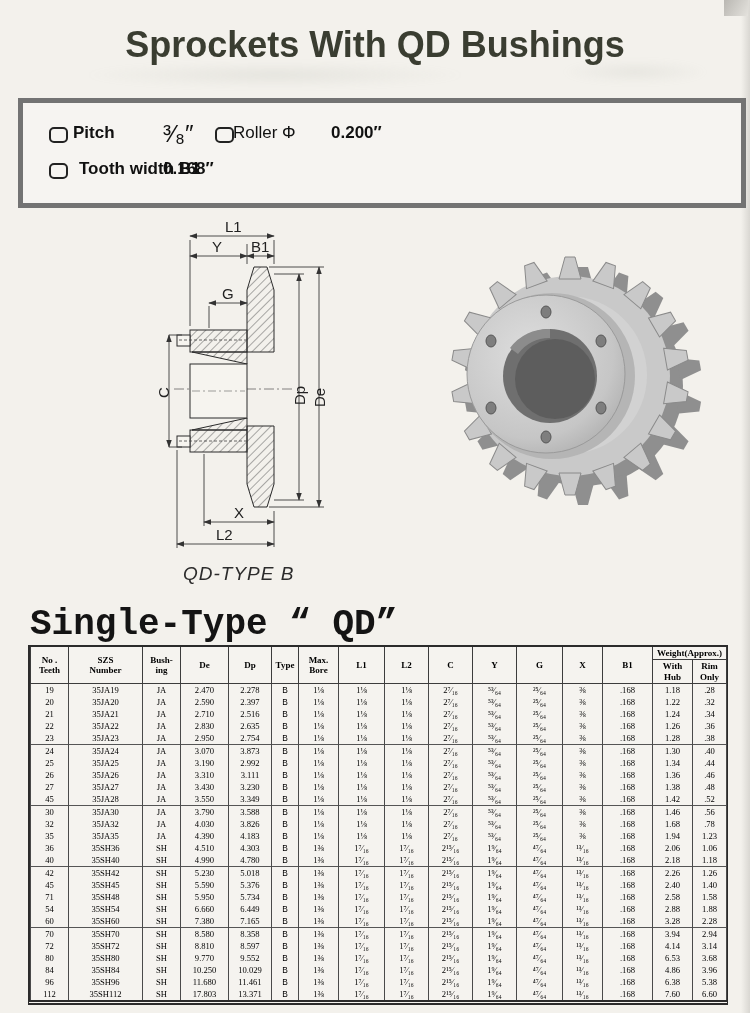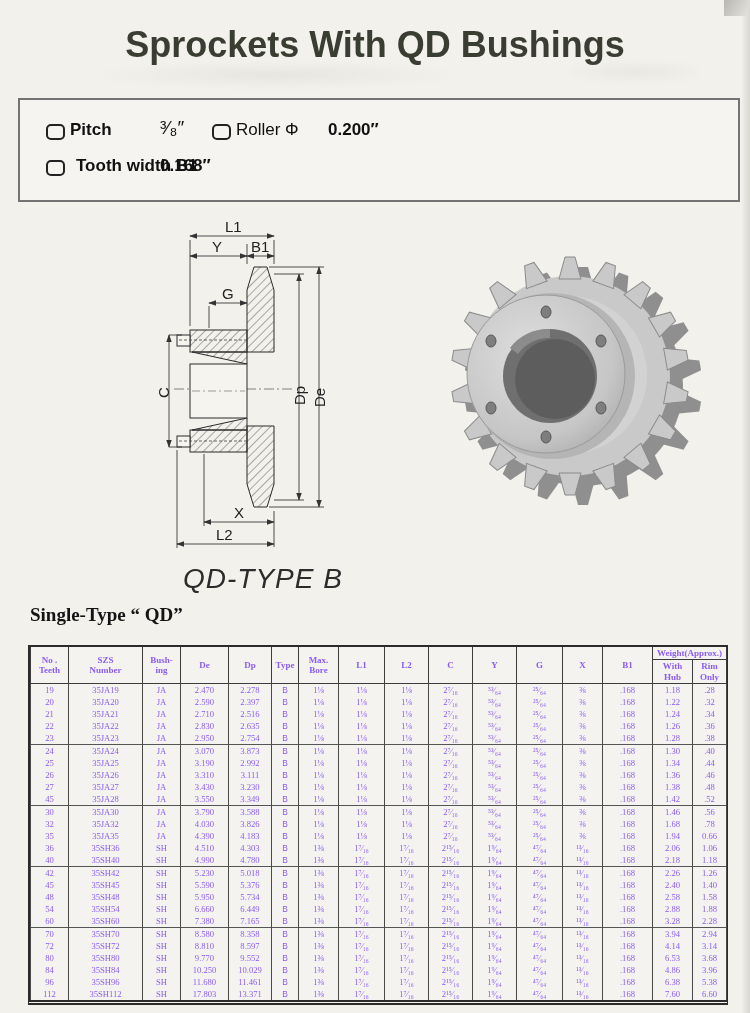--- a/index.html
+++ b/index.html
@@ -7,34 +7,34 @@
   .page{position:relative;width:750px;height:1013px;background:#f3f1ec;overflow:hidden;}
   .edge-band{position:absolute;right:0;top:0;bottom:0;width:9px;background:linear-gradient(to right,#f3f1ec,#d9d7d2);}
   .corner-smudge{position:absolute;right:2px;top:0;width:24px;height:16px;background:linear-gradient(120deg,#b9b7b2,#e4e2dd);}
   .ghost{position:absolute;filter:blur(3px);opacity:.5;pointer-events:none;}
   .g1{left:80px;top:62px;width:390px;height:26px;background:radial-gradient(ellipse at center,rgba(164,168,158,.35),rgba(164,168,158,0) 70%);}
   .g2{left:560px;top:60px;width:150px;height:24px;background:radial-gradient(ellipse at center,rgba(164,168,158,.3),rgba(164,168,158,0) 70%);}
 
   .title{position:absolute;left:0;top:24px;width:750px;text-align:center;font-size:36px;font-weight:bold;
          color:#3a3d31;letter-spacing:0px;font-family:"Liberation Sans",sans-serif;}
 
-  .spec-box{position:absolute;left:18px;top:98px;width:718px;height:100px;border:2px solid #737373;background:rgba(255,255,255,.25);}
+  .spec-box{position:absolute;left:18px;top:98px;width:718px;height:100px;border:5px solid #737373;background:rgba(255,255,255,.25);}
   .chk{position:absolute;width:15px;height:12px;border:2px solid #222;border-radius:5px;background:transparent;}
   .spec-item{position:absolute;font-size:17px;color:#111;white-space:nowrap;}
   .b{font-weight:bold;}
-  .frac-big{font-size:19px;}
+  .frac-big{font-size:24px;}
 
   .diagram-svg{position:absolute;left:152px;top:222px;}
   .photo-svg{position:absolute;left:380px;top:228px;}
-  .caption{position:absolute;left:183px;top:563px;font-size:28px;font-style:italic;color:#2c2c2c;letter-spacing:1px;font-family:"Liberation Sans",sans-serif;}
-
-  .section-title{position:absolute;left:30px;top:604px;font-family:Liberation Serif, serif;font-weight:bold;font-size:19px;color:#141414;}
+  .caption{position:absolute;left:183px;top:563px;font-size:19px;font-style:italic;color:#2c2c2c;letter-spacing:1px;font-family:"Liberation Sans",sans-serif;}
+
+  .section-title{position:absolute;left:30px;top:604px;font-family:Liberation Mono, monospace;font-weight:bold;font-size:36px;color:#141414;}
 
   .twrap{position:absolute;left:28px;top:645px;width:696px;border:2px solid #2b2b2b;border-bottom:5px double #2b2b2b;background:rgba(255,255,255,.2);}
-  table{border-collapse:collapse;table-layout:fixed;width:696px;font-family:"Liberation Serif",serif;color:#8b5cf6;}
+  table{border-collapse:collapse;table-layout:fixed;width:696px;font-family:"Liberation Serif",serif;color:#000000;}
   th{font-size:9px;font-weight:bold;white-space:pre-line;line-height:1.15;padding:1px 0;border:1px solid #3c3c3c;border-top:none;}
   thead th{height:auto;}
   td{font-size:8.6px;text-align:center;height:12px;padding:0;border-left:1px solid #4a4a4a;border-right:1px solid #4a4a4a;line-height:12px;white-space:nowrap;overflow:hidden;}
   tr.group-start td{border-top:1px solid #555;}
   .type-cell{font-family:"Liberation Sans",sans-serif;font-size:8.4px;}
   thead tr:first-child th{border-bottom:1px solid #3c3c3c;}
 </style>
 </head>
 <body>
 
@@ -45,21 +45,21 @@
   <div class="title">Sprockets With QD Bushings</div>
   <div class="ghost g1"></div>
   <div class="ghost g2"></div>
 
   <div class="spec-box">
     <div class="chk" style="left:26px;top:24px;"></div>
     <div class="spec-item b" style="left:50px;top:20px;">Pitch</div>
     <div class="spec-item frac-big" style="left:140px;top:17px;">³⁄₈″</div>
 
     <div class="chk" style="left:192px;top:24px;"></div>
-    <div class="spec-item" style="left:216px;top:20px;">Roller Φ</div>
+    <div class="spec-item" style="left:210px;top:20px;">Roller Φ</div>
     <div class="spec-item b" style="left:308px;top:20px;">0.200″</div>
 
     <div class="chk" style="left:26px;top:60px;"></div>
     <div class="spec-item b" style="left:56px;top:56px;">Tooth width B1</div>
     <div class="spec-item b" style="left:140px;top:56px;">0.168″</div>
   </div>
 
   <svg class="diagram-svg" width="200" height="336" viewBox="0 0 200 336">
     <defs>
       <pattern id="hatch" width="6" height="6" patternUnits="userSpaceOnUse" patternTransform="rotate(45)">
@@ -479,21 +479,21 @@
             <td class="type-cell">B</td>
             <td>1⅛</td>
             <td>1⅛</td>
             <td>1⅛</td>
             <td>2⁷⁄₁₆</td>
             <td>⁵³⁄₆₄</td>
             <td>²⁵⁄₆₄</td>
             <td>⅜</td>
             <td>.168</td>
             <td>1.94</td>
-            <td>0.66</td>
+            <td>1.23</td>
           </tr>
           <tr>
             <td>36</td>
             <td>35SH36</td>
             <td>SH</td>
             <td>4.510</td>
             <td>4.303</td>
             <td class="type-cell">B</td>
             <td>1⅜</td>
             <td>1⁷⁄₁₆</td>
@@ -554,21 +554,21 @@
             <td>1⁷⁄₁₆</td>
             <td>2¹⁵⁄₁₆</td>
             <td>1⁹⁄₆₄</td>
             <td>⁴⁷⁄₆₄</td>
             <td>¹³⁄₁₆</td>
             <td>.168</td>
             <td>2.40</td>
             <td>1.40</td>
           </tr>
           <tr>
-            <td>48</td>
+            <td>71</td>
             <td>35SH48</td>
             <td>SH</td>
             <td>5.950</td>
             <td>5.734</td>
             <td class="type-cell">B</td>
             <td>1⅜</td>
             <td>1⁷⁄₁₆</td>
             <td>1⁷⁄₁₆</td>
             <td>2¹⁵⁄₁₆</td>
             <td>1⁹⁄₆₄</td>

